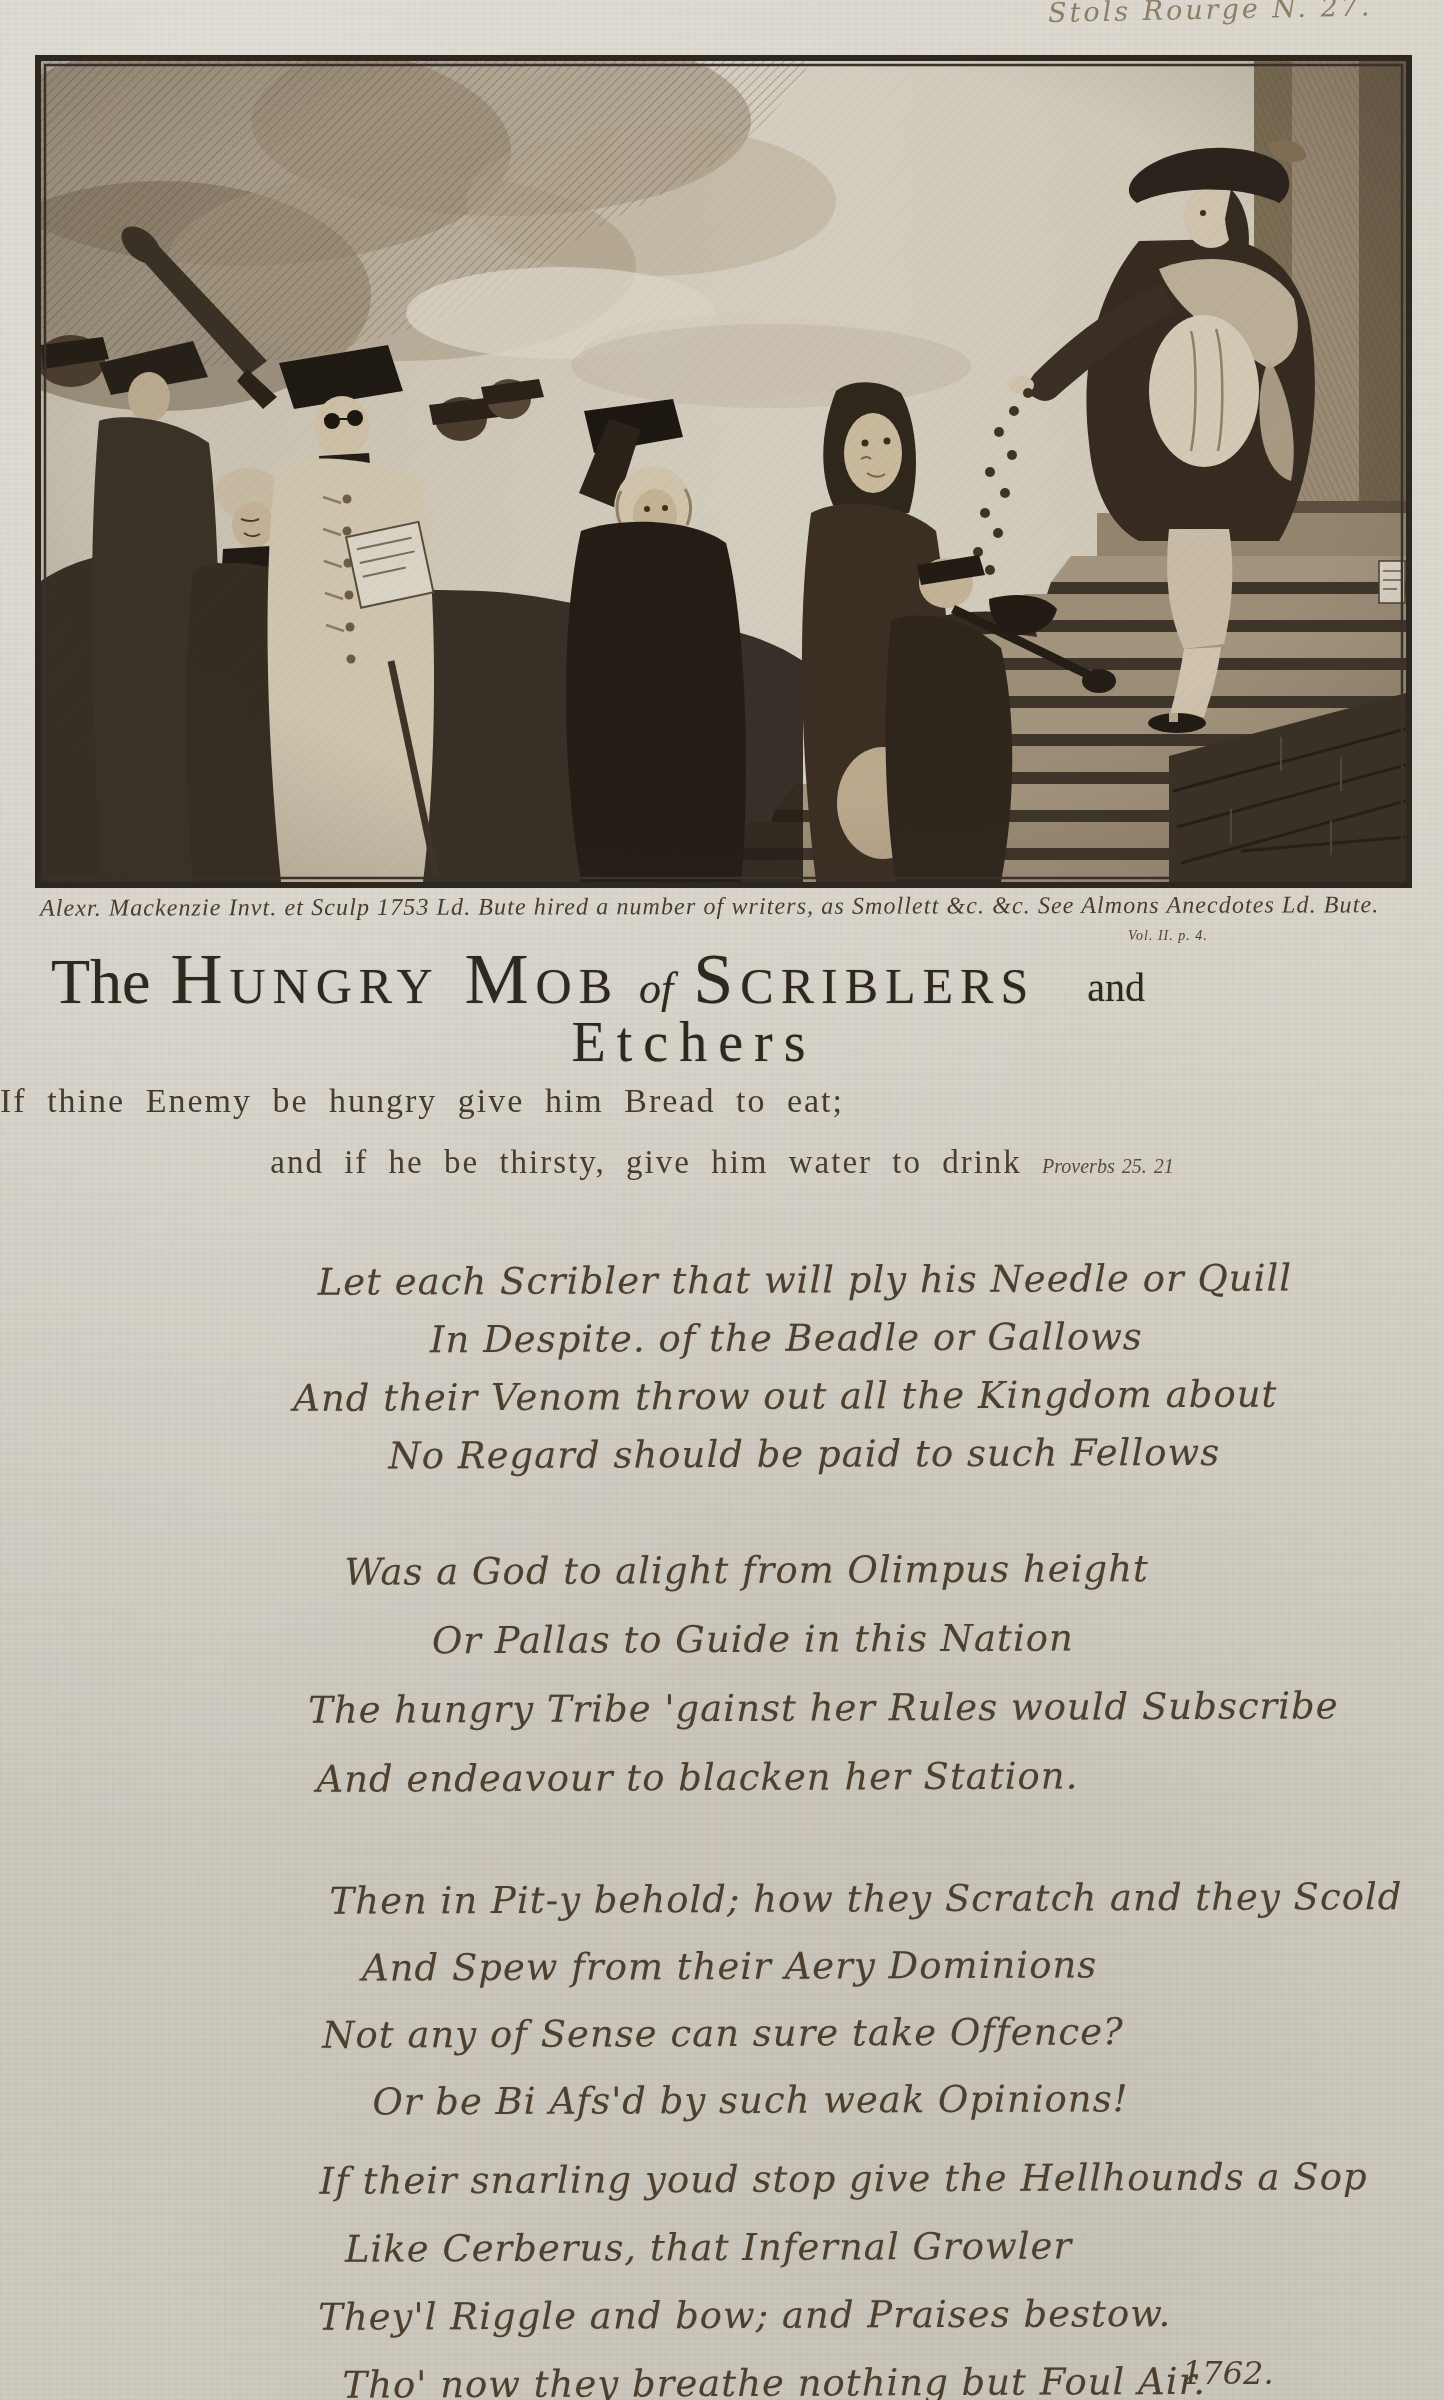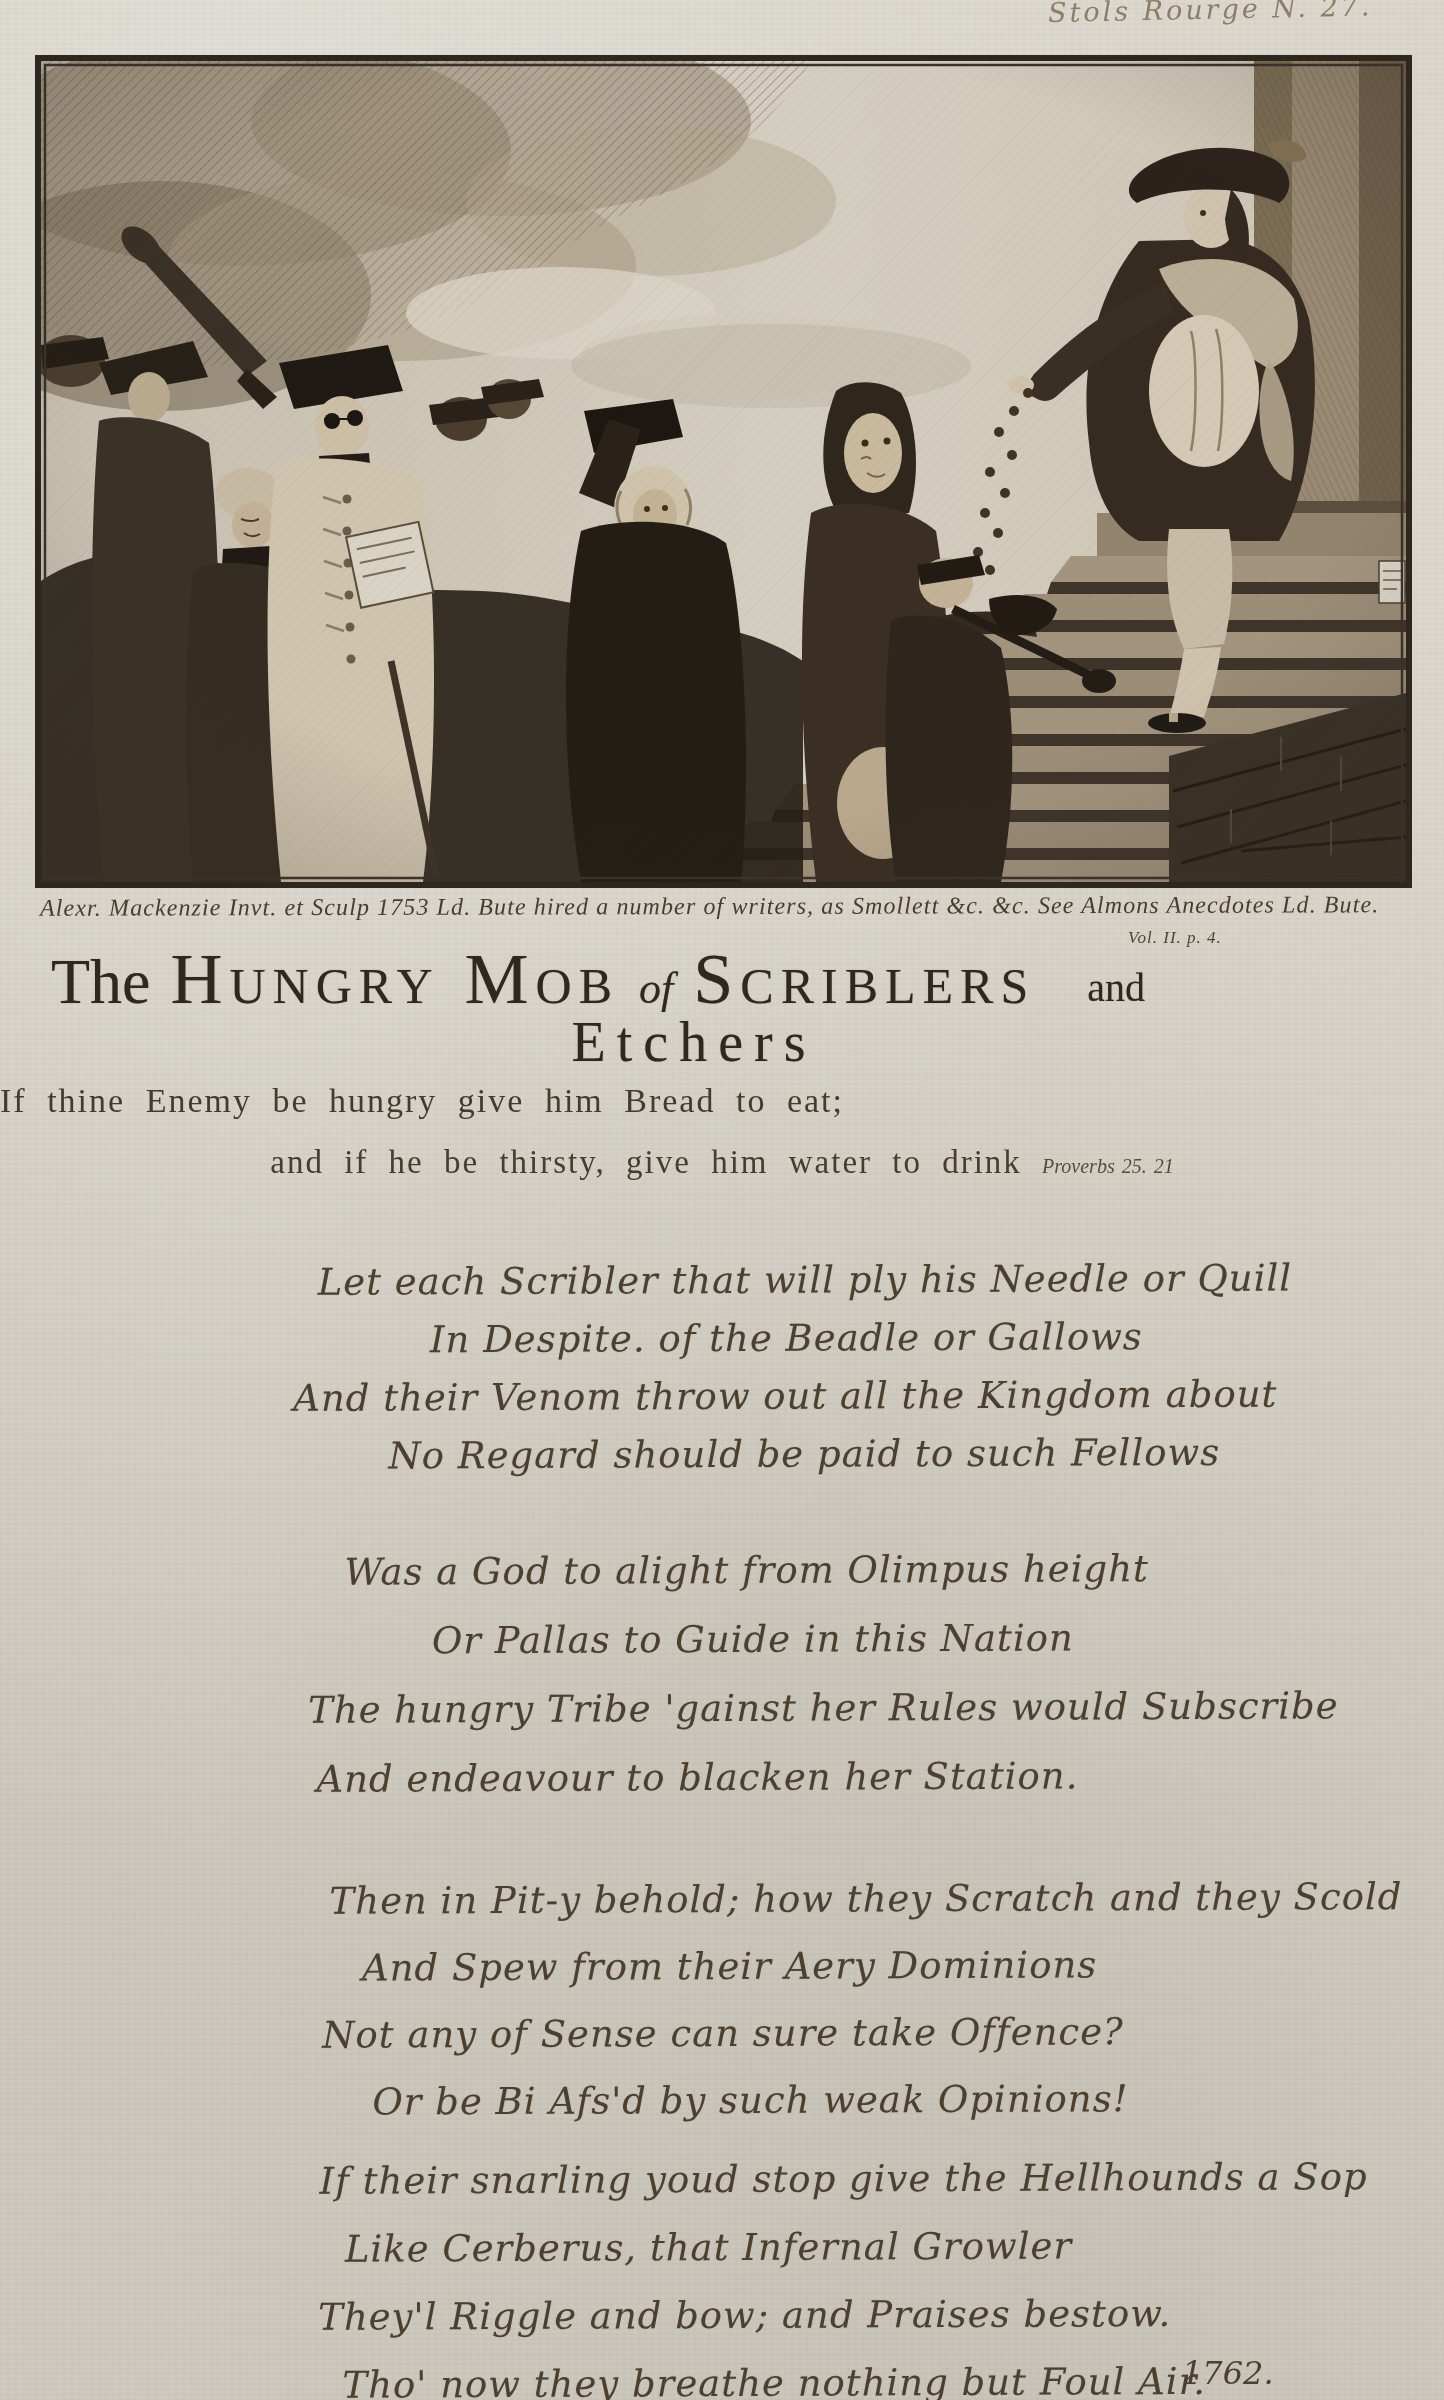--- a/index.html
+++ b/index.html
@@ -36,21 +36,21 @@
   }
   .plate svg{display:block;width:100%;height:100%;}
   
   .plate-caption{
     position:absolute;left:40px;top:893px;width:1372px;
     font-style:italic;font-size:24px;letter-spacing:1.1px;
     color:#4a3c2c;white-space:nowrap;transform:rotate(-.15deg);
   }
   .plate-caption-vol{
     position:absolute;left:1128px;top:928px;
-    font-style:italic;font-size:17px;letter-spacing:1px;color:#53432f;
+    font-style:italic;font-size:14px;letter-spacing:1px;color:#53432f;
   }
   
   .title-line1{
     position:absolute;top:938px;left:0;width:1196px;
     display:flex;justify-content:center;align-items:baseline;gap:20px;
     color:#2f281e;text-shadow:0 0 1px rgba(47,40,30,.4);
     white-space:nowrap;
   }
   .t-lead{font-size:64px;}
   .t-caps{font-variant:small-caps;font-size:72px;letter-spacing:7px;}

